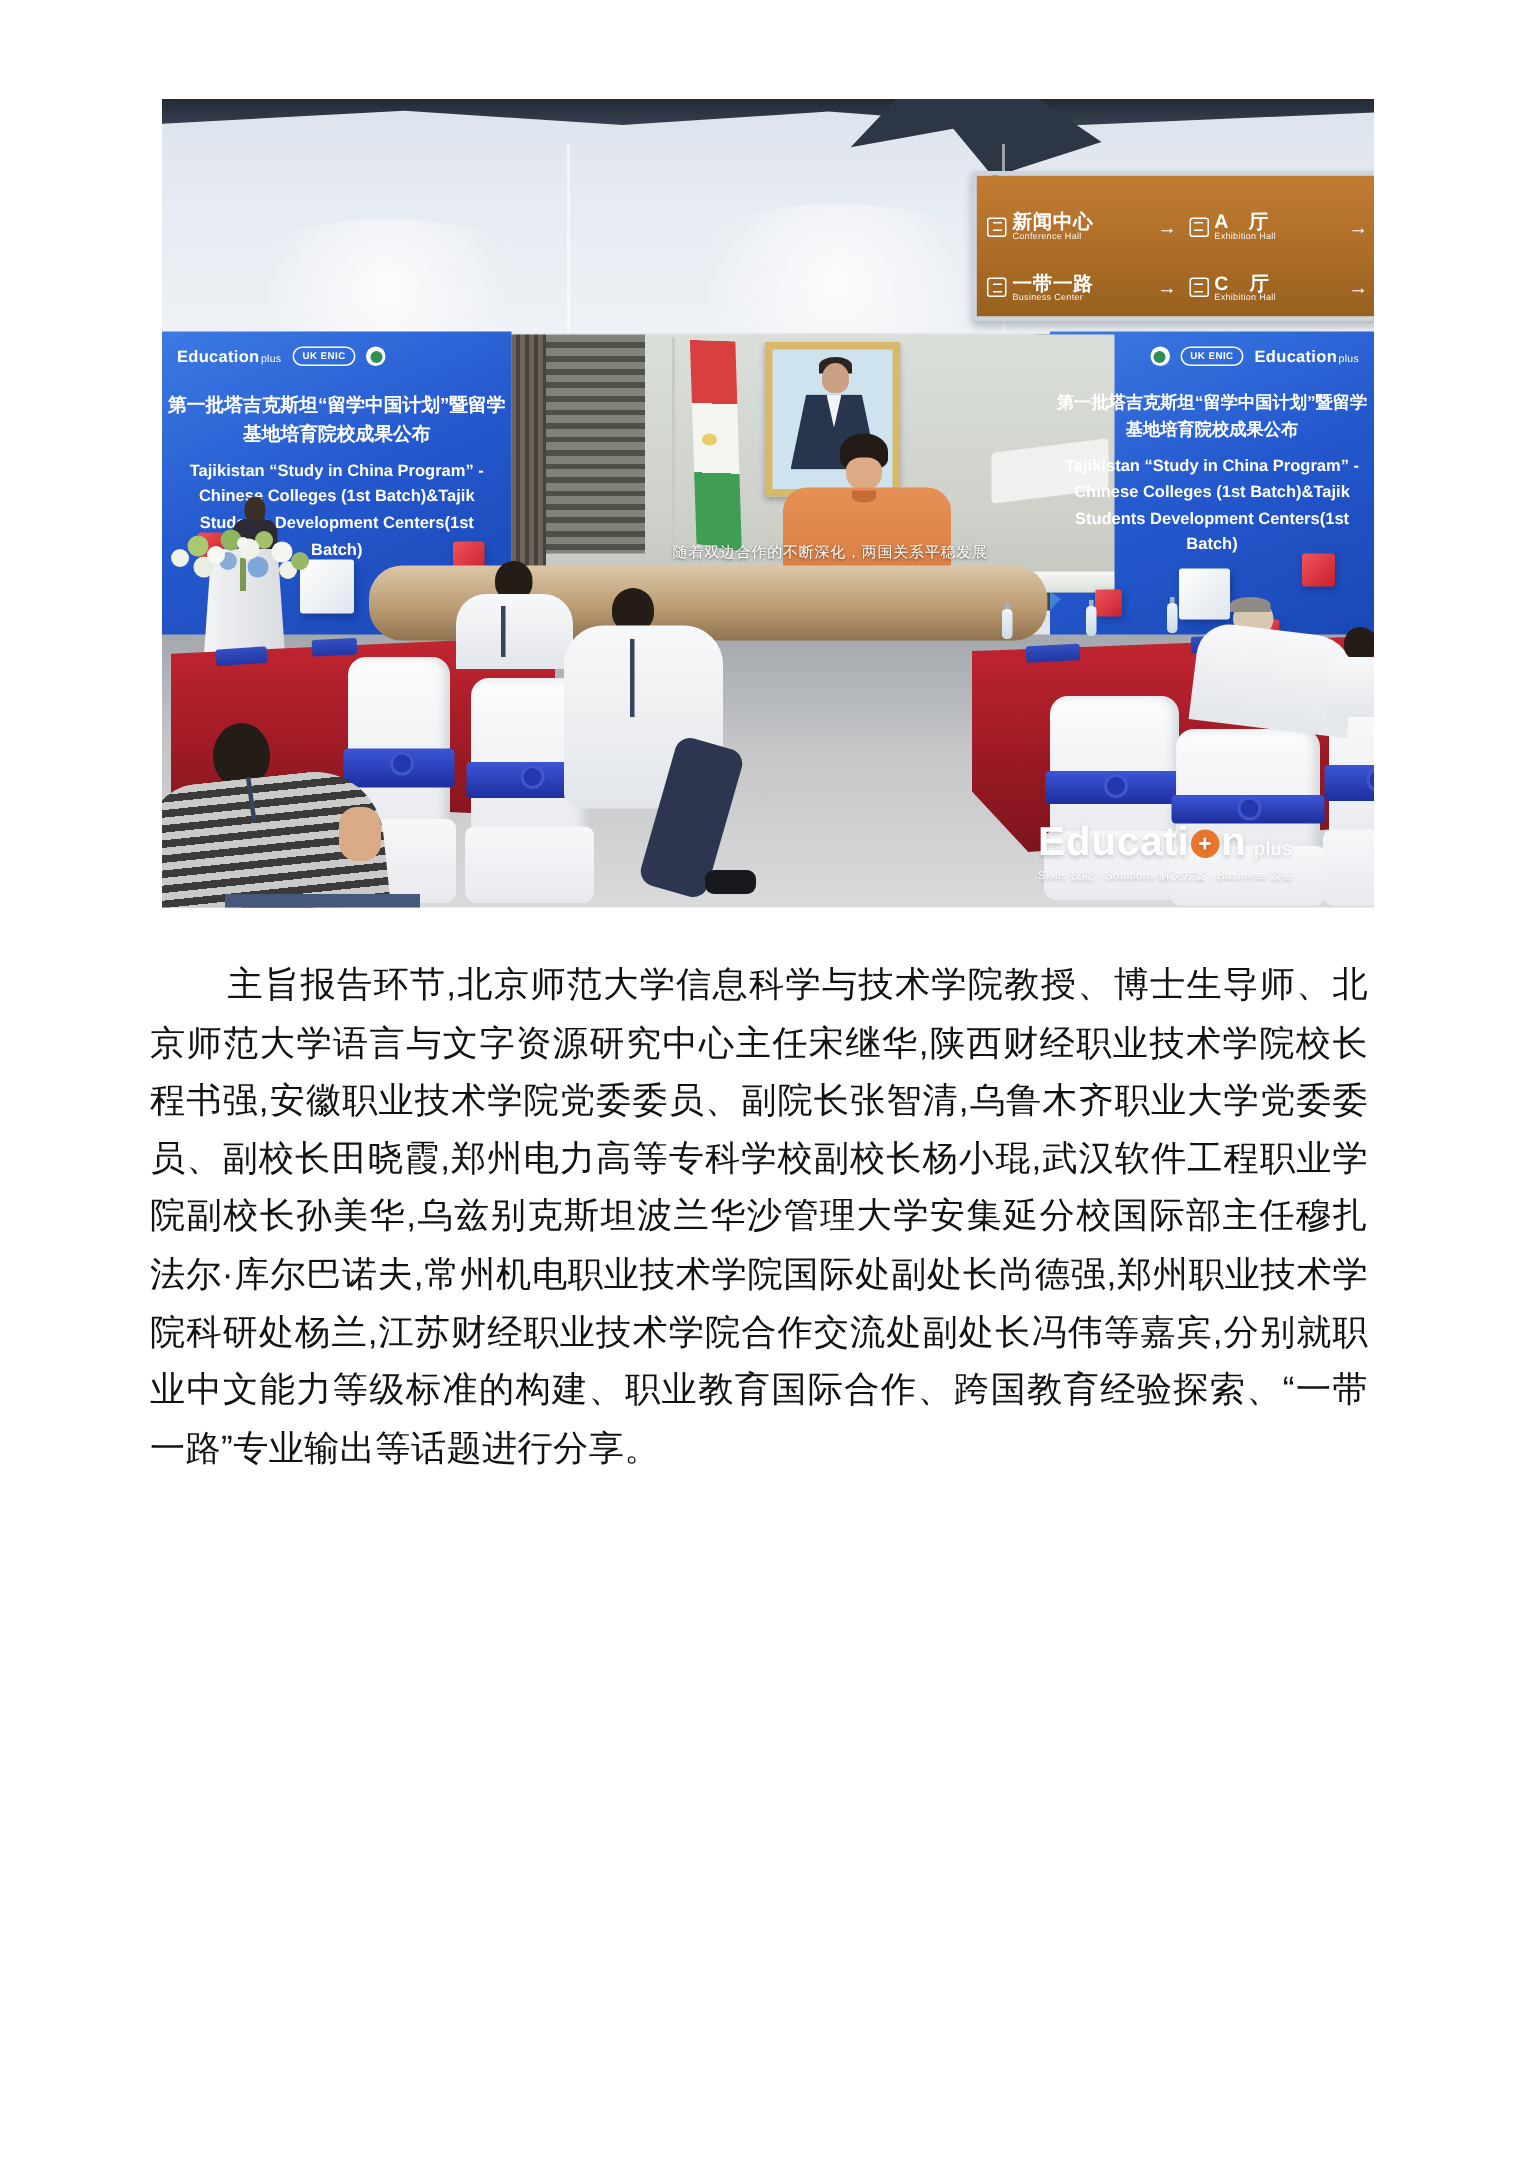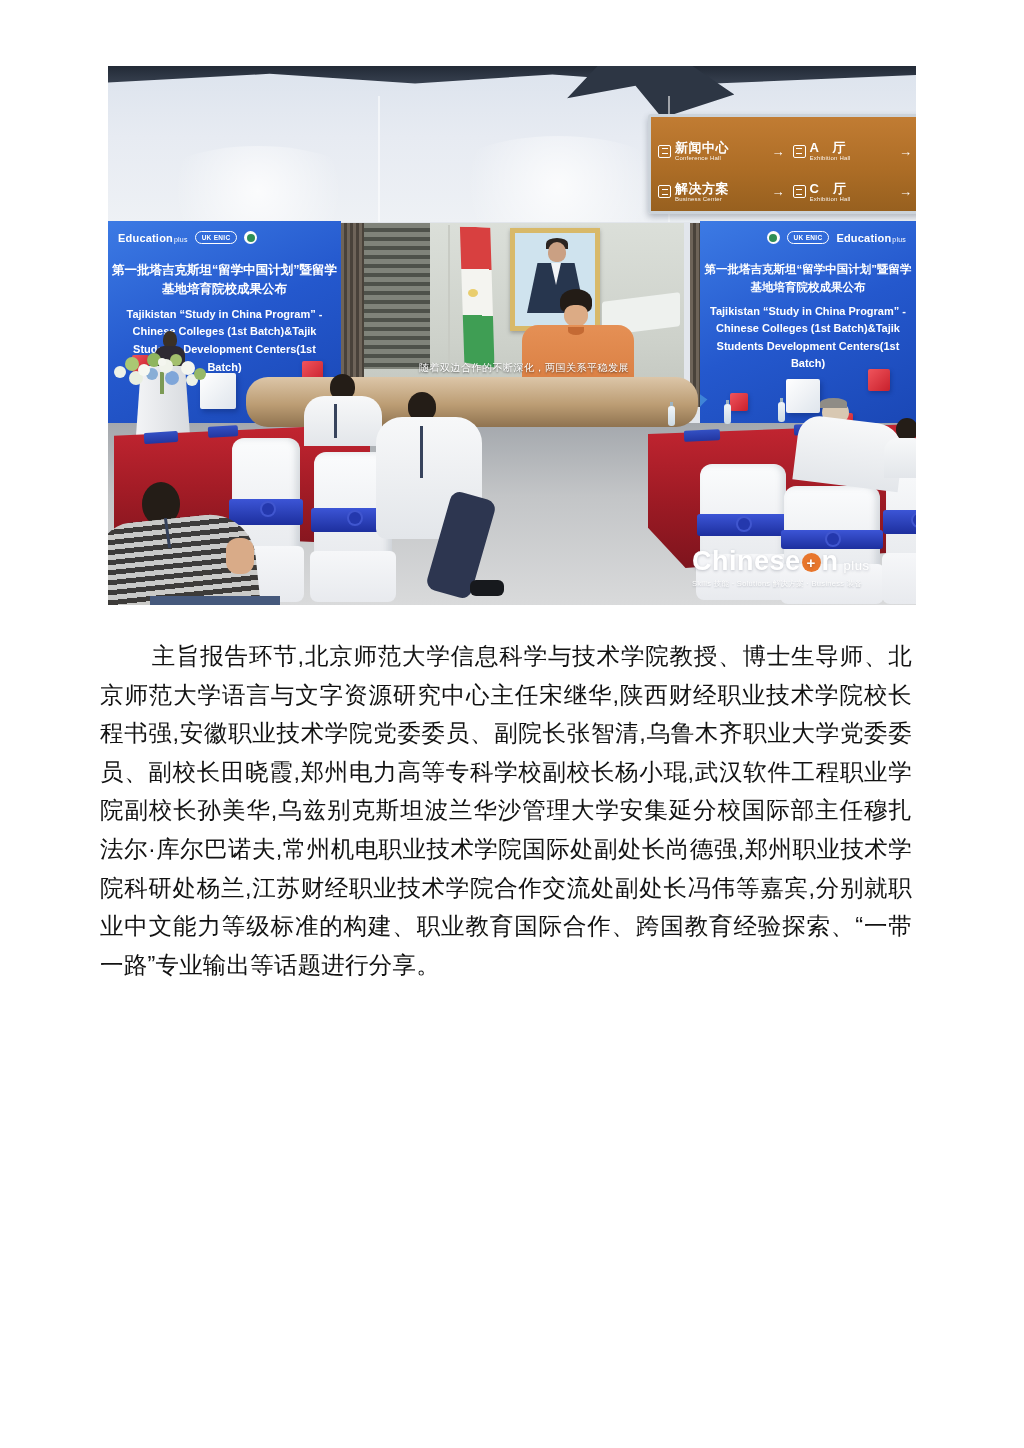--- a/index.html
+++ b/index.html
@@ -62,21 +62,21 @@
   .scr-title-en { position:relative; z-index:3; font-size:11px; font-weight:bold; text-align:center;
     line-height:1.6; margin-top:6px; padding:0 9px; }
   .wave { position:absolute; left:-60px; top:110px; width:360px; height:190px; border-radius:50%;
     border:10px solid transparent; border-bottom-color:rgba(120,220,242,.55); border-left-color:rgba(120,220,242,.35);
     transform:rotate(-10deg); z-index:1; }
   .cube { position:absolute; z-index:2; border-radius:2px; }
   .cube.w { background:linear-gradient(135deg,#ffffff,#dfe5ec); box-shadow:2px 3px 5px rgba(10,30,90,.35); }
   .cube.r { background:linear-gradient(135deg,#f0545c,#c8202c); box-shadow:1px 2px 4px rgba(10,30,90,.35); }
 
   
-  .scr-video { position:absolute; left:256px; top:157px; width:320px; height:172px; overflow:hidden;
+  .scr-video { position:absolute; left:256px; top:157px; width:379px; height:172px; overflow:hidden;
     background:linear-gradient(180deg,#dbdfd9 0%,#cdd1ca 70%,#c3c7c0 100%); }
   .blinds { position:absolute; left:0; top:0; width:66px; height:146px;
     background:repeating-linear-gradient(180deg,#80837a 0 5px,#4e514a 5px 9px); }
   .flag-pole { position:absolute; left:84px; top:2px; width:2px; height:150px; background:#c8cbc4; }
   .flag { position:absolute; left:87px; top:4px; width:46px; height:140px;
     background:linear-gradient(180deg,#d84040 0 30%,#f4f4f0 30% 63%,#3f9e54 63% 100%);
     clip-path:polygon(14% 0,80% 0,100% 100%,34% 97%); transform:rotate(2deg); }
   .flag-emblem { position:absolute; left:104px; top:66px; width:10px; height:8px; background:#e8c95e; border-radius:50%; opacity:.9; }
   .portrait { position:absolute; left:146px; top:5px; width:90px; height:103px;
     background:#cfe3ee; border:5px solid #d8b969; box-shadow:0 2px 4px rgba(0,0,0,.25); }
@@ -180,21 +180,21 @@
       <span class="sign-ico"></span>
       <span class="sign-txt">
         <span class="sign-cn">A　厅</span>
         <span class="sign-en">Exhibition Hall</span>
       </span>
       <span class="sign-arrow">→</span>
     </div>
     <div class="sign-cell">
       <span class="sign-ico"></span>
       <span class="sign-txt">
-        <span class="sign-cn">解决方案</span>
+        <span class="sign-cn">一带一路</span>
         <span class="sign-en">Business Center</span>
       </span>
       <span class="sign-arrow">→</span>
     </div>
     <div class="sign-cell">
       <span class="sign-ico"></span>
       <span class="sign-txt">
         <span class="sign-cn">C　厅</span>
         <span class="sign-en">Exhibition Hall</span>
       </span>
@@ -344,21 +344,21 @@
     <div style="position:absolute;left:712px;top:332px;width:27px;height:10px;background:#8f8c86;border-radius:50% 50% 0 0;"></div>
     <div class="shirt-w" style="left:688px;top:354px;width:106px;height:66px;border-radius:22px 28px 0 0;transform:rotate(7deg);"></div>
   </div>
   <div class="person">
     <div class="hair" style="left:788px;top:352px;width:22px;height:22px;"></div>
     <div class="shirt-w" style="left:776px;top:372px;width:44px;height:40px;border-radius:14px 14px 0 0;"></div>
   </div>
 
   <div class="watermark">
     <div class="wm-brand">
-      <span>Chinese</span>
+      <span>Educati</span>
         <span class="wm-plus">+</span>
         <span>n</span>
         <span class="wm-sfx">plus</span>
     </div>
     <div class="wm-tag">Skills 技能 · Solutions 解决方案 · Business 装备</div>
   </div>
 </figure>
 
 <p class="article">主旨报告环节,北京师范大学信息科学与技术学院教授、博士生导师、北京师范大学语言与文字资源研究中心主任宋继华,陕西财经职业技术学院校长程书强,安徽职业技术学院党委委员、副院长张智清,乌鲁木齐职业大学党委委员、副校长田晓霞,郑州电力高等专科学校副校长杨小琨,武汉软件工程职业学院副校长孙美华,乌兹别克斯坦波兰华沙管理大学安集延分校国际部主任穆扎法尔·库尔巴诺夫,常州机电职业技术学院国际处副处长尚德强,郑州职业技术学院科研处杨兰,江苏财经职业技术学院合作交流处副处长冯伟等嘉宾,分别就职业中文能力等级标准的构建、职业教育国际合作、跨国教育经验探索、“一带一路”专业输出等话题进行分享。</p>
 

